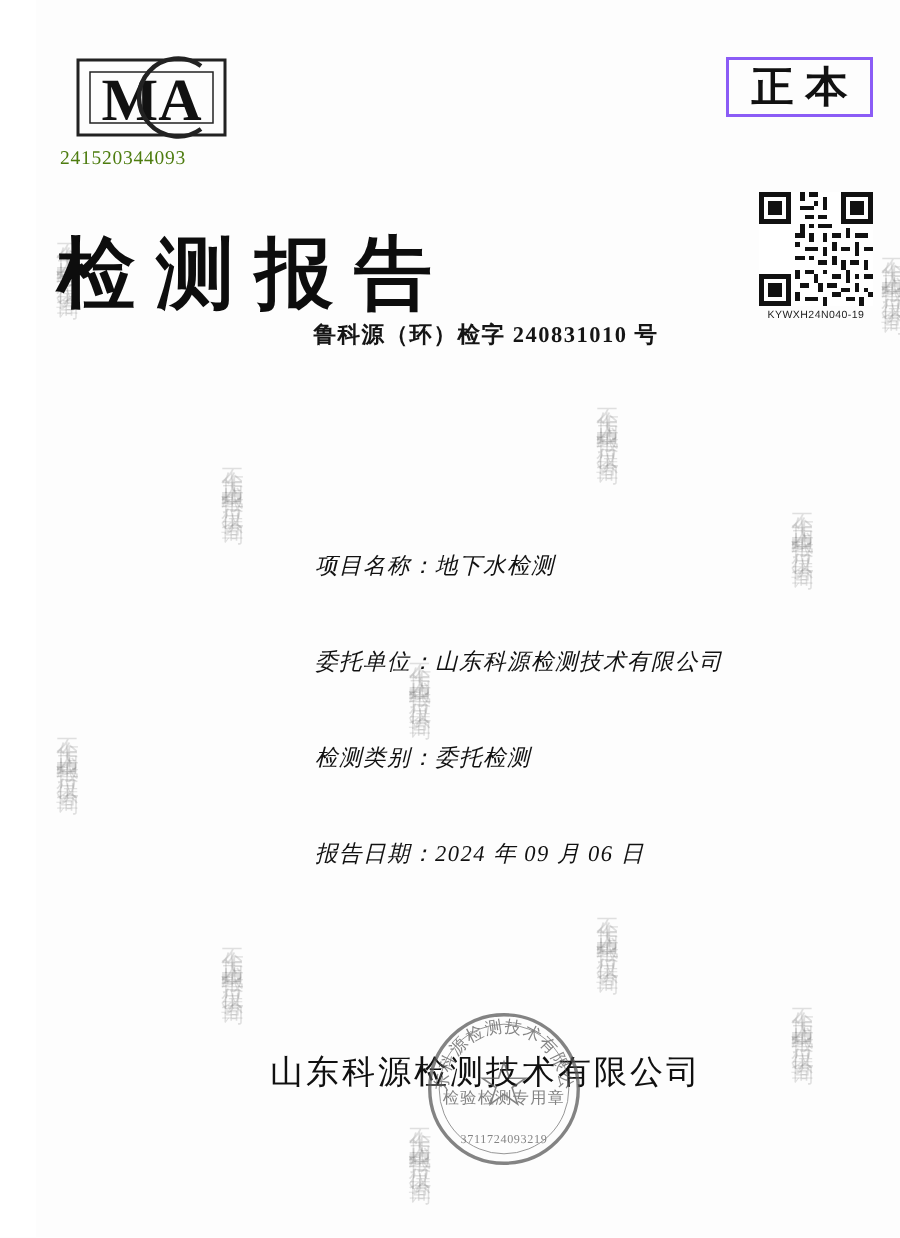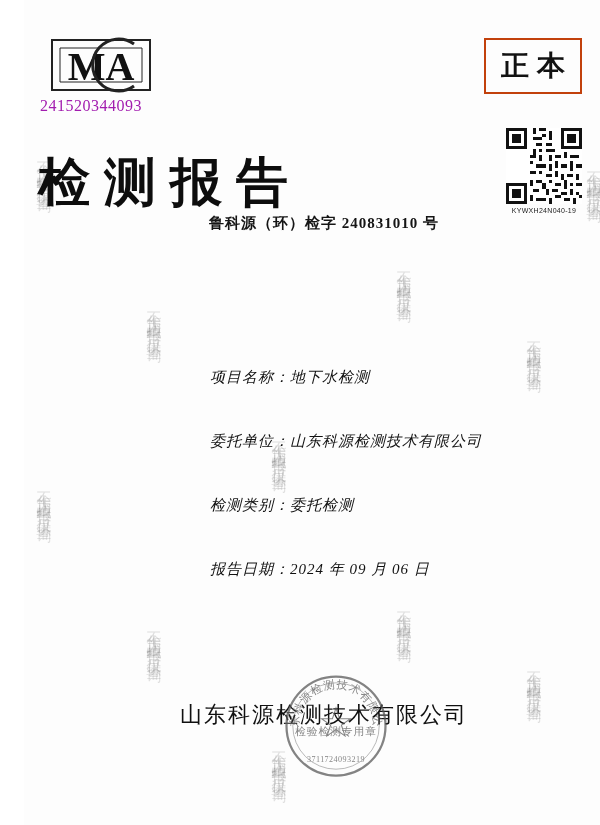--- a/index.html
+++ b/index.html
@@ -52,34 +52,34 @@
     top: 36px;
     width: 110px;
     height: 58px;
     z-index: 4;
   }
   .ma-code {
     position: absolute;
     left: 16px;
     top: 97px;
     font-family: "Liberation Serif", serif;
-    font-size: 16px;
+    font-size: 13px;
     letter-spacing: 0.5px;
-    color: #a21caf;
+    color: #4d7c0f;
     z-index: 4;
   }
 
   
   .zhengben {
     position: absolute;
     right: 42px;
     top: 38px;
     width: 98px;
-    height: 56px;
-    border: 2px solid #c2410c;
+    height: 40px;
+    border: 2px solid #8b5cf6;
     box-sizing: border-box;
     display: flex;
     align-items: center;
     justify-content: center;
     z-index: 4;
   }
   .zhengben-inner {
     font-family: "Liberation Serif", serif;
     font-size: 28px;
     font-weight: bold;

